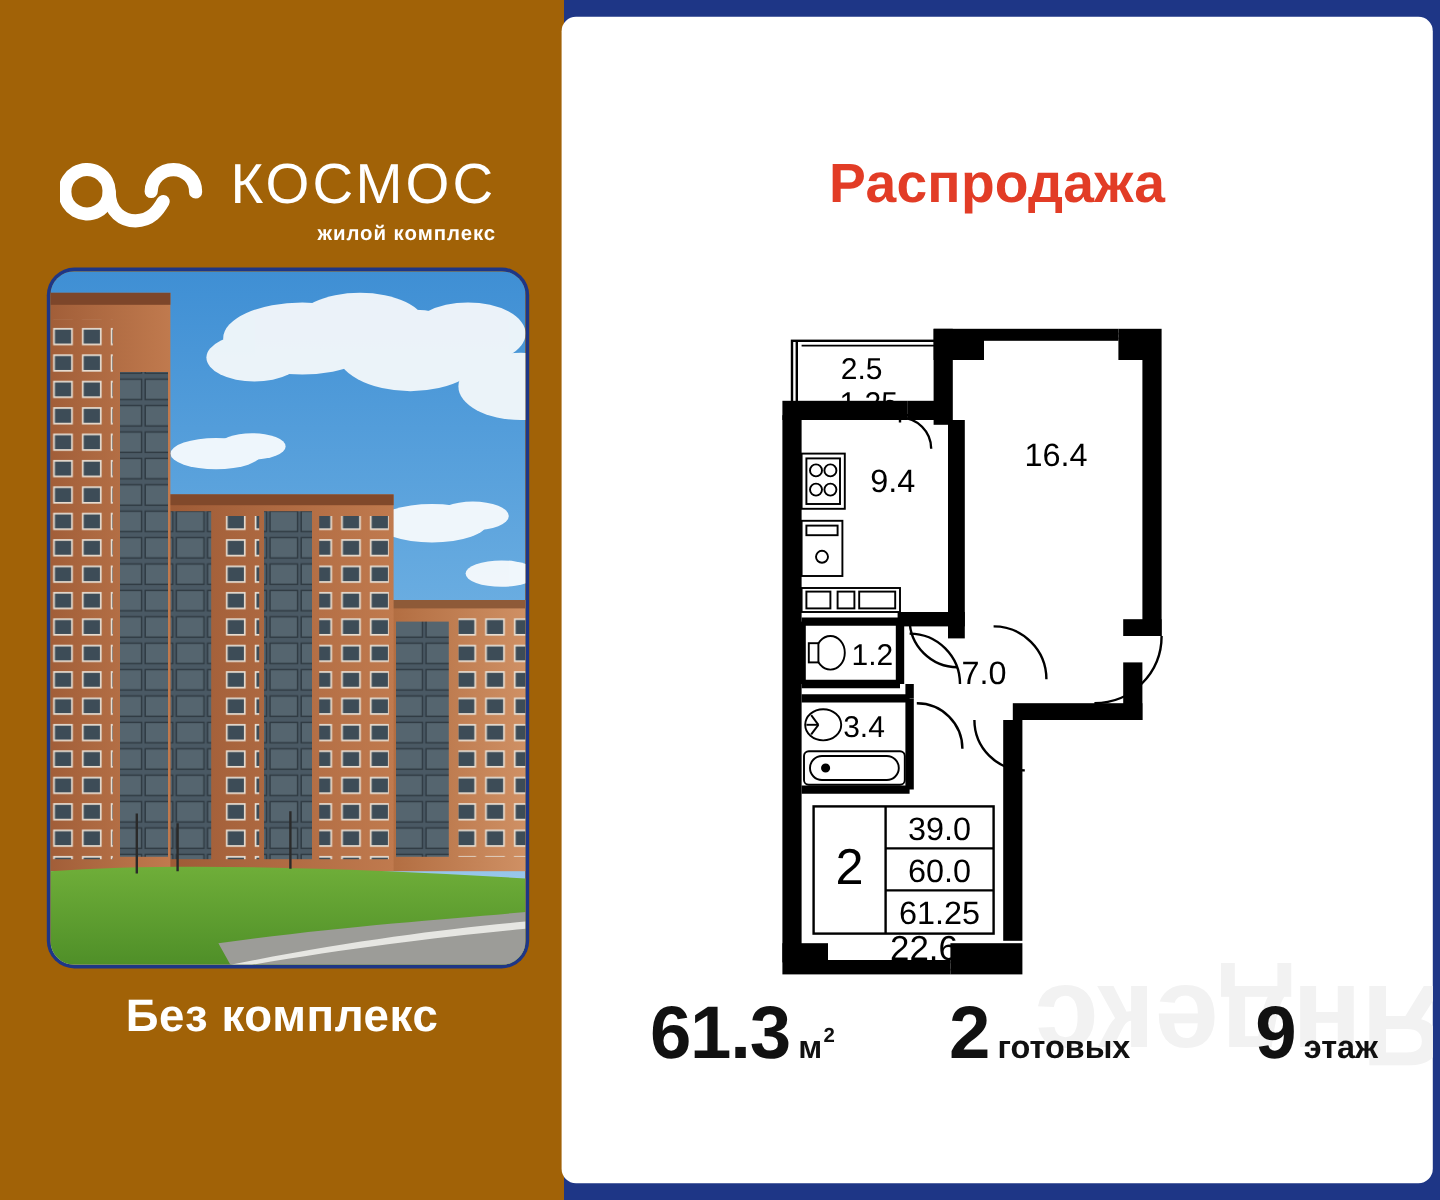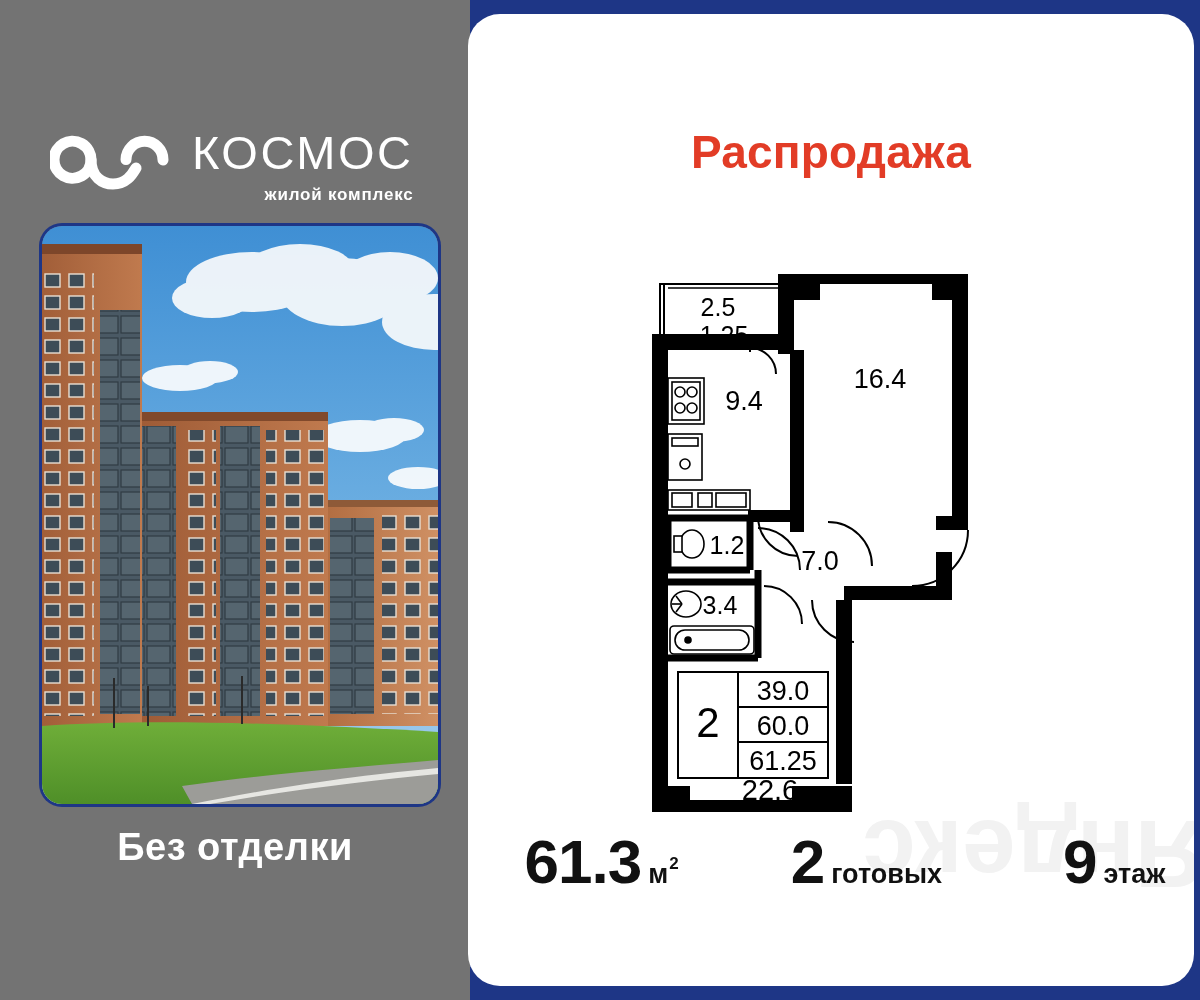--- a/index.html
+++ b/index.html
@@ -5,21 +5,21 @@
   html,body{margin:0;padding:0;}
   body{
     width:1200px;height:1000px;overflow:hidden;
     background:#1e3686;
     font-family:"Liberation Sans", sans-serif;
     position:relative;
   }
   
   #left-panel{
     position:absolute;left:0;top:0;width:470px;height:1000px;
-    background:#737373;
+    background:#a16207;
   }
   #brand{
     position:absolute;left:50px;top:128px;
     display:flex;align-items:flex-start;gap:18px;
   }
   #brand-mark{width:124px;height:64px;flex:none;}
   #brand-text{display:flex;flex-direction:column;}
   #brand-name{
     color:#ffffff;font-size:47px;line-height:49px;letter-spacing:2.5px;
     font-weight:400;
@@ -36,21 +36,21 @@
   }
   #photo-card svg{display:block;width:100%;height:100%;}
   #finish-label{
     position:absolute;left:0;top:826px;width:470px;
     text-align:center;color:#ffffff;
     font-size:38px;font-weight:700;letter-spacing:0.5px;
   }
   
   #white-card{
     position:absolute;left:468px;top:14px;width:726px;height:972px;
-    background:#ffffff;border-radius:32px;overflow:hidden;
+    background:#ffffff;border-radius:12px;overflow:hidden;
   }
   #headline{
     position:absolute;left:0;top:112px;width:726px;text-align:center;
     color:#e23c26;font-size:46px;line-height:52px;font-weight:700;
     letter-spacing:0.2px;
   }
   #headline span{display:block;}
   
   #floorplan{
     position:absolute;left:162px;top:238px;width:420px;height:570px;
@@ -60,21 +60,21 @@
   #watermark{
     position:absolute;left:400px;top:775px;width:330px;height:130px;
     color:#f2f2f2;font-size:96px;font-weight:700;
     transform:rotate(180deg);
     display:flex;align-items:center;justify-content:center;
     pointer-events:none;user-select:none;
   }
   
   #summary{
     position:absolute;left:0;top:812px;width:726px;height:80px;
-    display:flex;align-items:baseline;justify-content:center;gap:17px;
+    display:flex;align-items:baseline;justify-content:center;gap:0;
     color:#111111;
   }
   .sum-item{display:flex;align-items:baseline;}
   .sum-big{font-size:62px;font-weight:700;letter-spacing:-1px;}
   .sum-small{font-size:27px;font-weight:700;margin-left:7px;}
   .sum-sup{font-size:17px;font-weight:700;vertical-align:super;
            position:relative;top:-14px;left:1px;}
   #sum-area{margin-left:28px;}
   #sum-rooms{margin-left:96px;}
   #sum-floor{margin-left:104px;}
@@ -176,21 +176,21 @@
       <path d="M150 578 C 250 558 330 548 396 542 L396 548 C 330 554 250 564 168 578 Z" fill="#e6e6e2"></path>
 
       <g stroke="#2a2a2a" stroke-width="2">
         <line x1="72" y1="452" x2="72" y2="502"></line>
         <line x1="106" y1="460" x2="106" y2="500"></line>
         <line x1="200" y1="450" x2="200" y2="498"></line>
       </g>
     </svg>
   </div>
 
-  <div id="finish-label">Без отделки</div>
+  <div id="finish-label">Без комплекс</div>
 </div>
 
 <div id="white-card">
 
   <div id="headline">
     <span>Распродажа</span>
   </div>
 
   <div id="floorplan">
     <svg viewBox="0 0 420 570" xmlns="http://www.w3.org/2000/svg">

